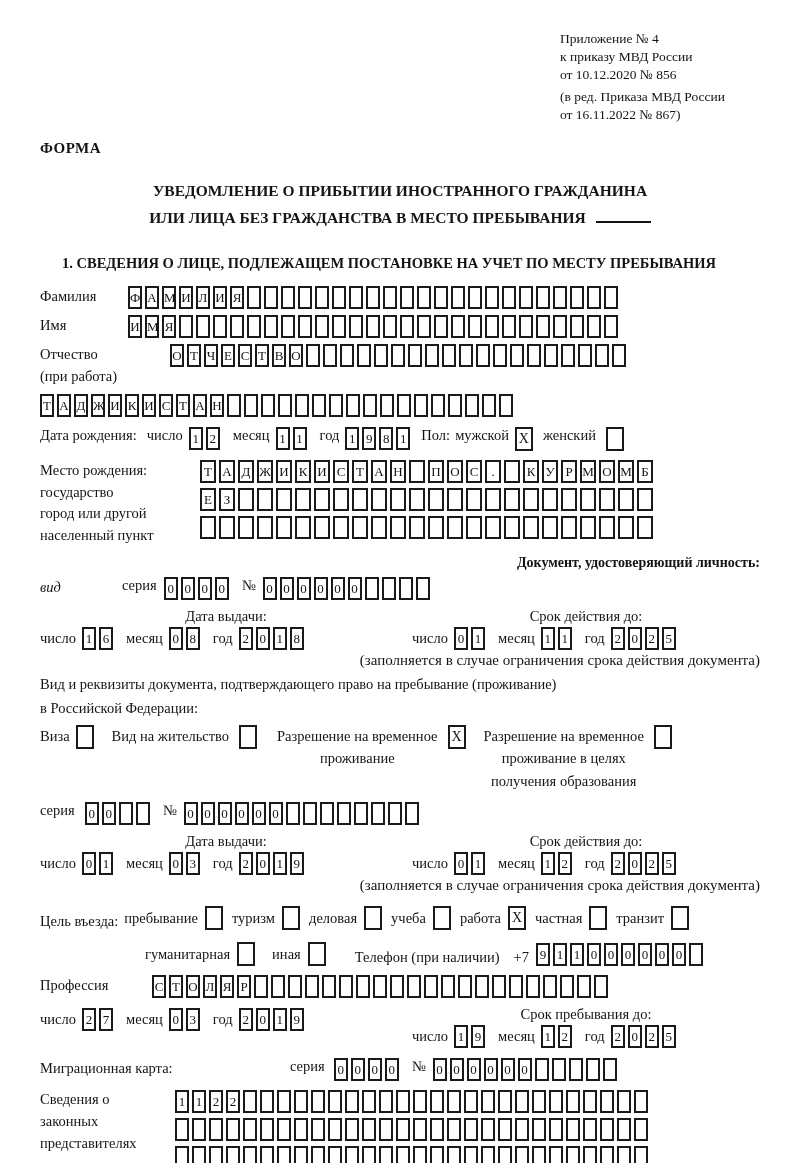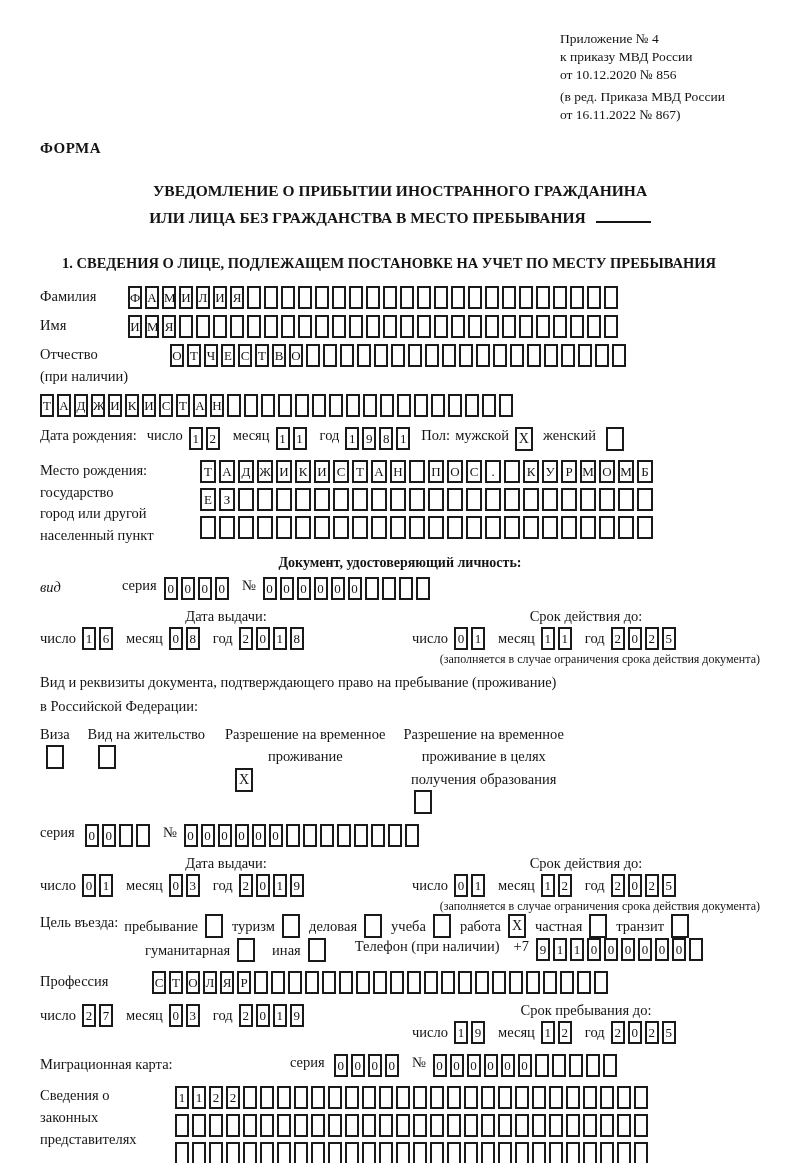--- a/index.html
+++ b/index.html
@@ -39,39 +39,39 @@
 
   .frow { display: flex; align-items: flex-start; margin-top: 6px; }
   .frow.top { align-items: flex-start; }
   .flabel { flex: 0 0 auto; line-height: 1.5; }
   .w88 { width: 88px; } .w130 { width: 130px; } .w105 { width: 105px; }
   .w160 { width: 160px; } .w72 { width: 72px; font-style: italic; } .w112 { width: 112px; }
   .mb4 { margin-bottom: 5px; }
   .slbl { margin: 0 7px 0 10px; }
   .dlbl { margin: 0 6px 0 10px; }
 
-  .doc-head { text-align: center; font-weight: bold; font-size: 14px; margin-top: 8px; }
+  .doc-head { text-align: right; font-weight: bold; font-size: 14px; margin-top: 8px; }
 
   .two-col { display: flex; margin-top: 8px; }
   .dcol-l { width: 372px; }
   .dcol-r { flex: 1; }
   .dg-head { text-align: center; font-size: 14.5px; }
   .dg-row { display: flex; align-items: center; margin-top: 2px; }
   .dg-row .lab { margin-right: 6px; }
   .dg-row .lab2 { margin-left: 10px; margin-right: 6px; }
-  .note-r { text-align: right; font-size: 12px; margin-top: 2px; }
+  .note-r { text-align: right; font-size: 15px; margin-top: 2px; }
 
   .plain { margin-top: 7px; }
   .optrow { display: flex; align-items: flex-start; margin-top: 8px; }
-  .opt { display: flex; align-items: flex-start; flex-direction: column; }
+  .opt { display: flex; align-items: flex-start; }
   .opt .olbl { line-height: 1.55; }
   .opt .multiline { white-space: pre-line; text-align: center; line-height: 1.55; }
   .opt .checkbox { margin-left: 10px; margin-top: 0px; flex: 0 0 auto; }
 
-  .pr-row { display: flex; align-items: flex-start; flex-wrap: nowrap; }
+  .pr-row { display: flex; align-items: flex-end; flex-wrap: nowrap; margin-top: 12px; }
   .pr-item { display: flex; align-items: center; margin-right: 9px; }
   .pr-item .checkbox { margin-left: 7px; }
   .indent { margin-left: 105px; }
   .phone-lbl { margin: 0 14px 0 20px; }
 </style>
 </head>
 <body>
 
 <div class="page">
 
@@ -99,21 +99,21 @@
   </div>
 
   <div class="frow">
     <div class="flabel w88">Имя</div>
     <div class="boxes"><span class="cell">И</span><span class="cell">М</span><span class="cell">Я</span><span class="cell"></span><span class="cell"></span><span class="cell"></span><span class="cell"></span><span class="cell"></span><span class="cell"></span><span class="cell"></span><span class="cell"></span><span class="cell"></span><span class="cell"></span><span class="cell"></span><span class="cell"></span><span class="cell"></span><span class="cell"></span><span class="cell"></span><span class="cell"></span><span class="cell"></span><span class="cell"></span><span class="cell"></span><span class="cell"></span><span class="cell"></span><span class="cell"></span><span class="cell"></span><span class="cell"></span><span class="cell"></span><span class="cell"></span></div>
   </div>
 
   <div class="frow top">
     <div class="flabel w130">
       <div>Отчество</div>
-      <div>(при наличии)</div>
+      <div>(при работа)</div>
     </div>
     <div class="boxes"><span class="cell">О</span><span class="cell">Т</span><span class="cell">Ч</span><span class="cell">Е</span><span class="cell">С</span><span class="cell">Т</span><span class="cell">В</span><span class="cell">О</span><span class="cell"></span><span class="cell"></span><span class="cell"></span><span class="cell"></span><span class="cell"></span><span class="cell"></span><span class="cell"></span><span class="cell"></span><span class="cell"></span><span class="cell"></span><span class="cell"></span><span class="cell"></span><span class="cell"></span><span class="cell"></span><span class="cell"></span><span class="cell"></span><span class="cell"></span><span class="cell"></span><span class="cell"></span></div>
   </div>
 
   <div class="frow top">
     <div class="boxes"><span class="cell">Т</span><span class="cell">А</span><span class="cell">Д</span><span class="cell">Ж</span><span class="cell">И</span><span class="cell">К</span><span class="cell">И</span><span class="cell">С</span><span class="cell">Т</span><span class="cell">А</span><span class="cell">Н</span><span class="cell"></span><span class="cell"></span><span class="cell"></span><span class="cell"></span><span class="cell"></span><span class="cell"></span><span class="cell"></span><span class="cell"></span><span class="cell"></span><span class="cell"></span><span class="cell"></span><span class="cell"></span><span class="cell"></span><span class="cell"></span><span class="cell"></span><span class="cell"></span><span class="cell"></span></div>
   </div>
 
   <div class="frow" style="margin-top:10px">
     <span>Дата рождения:</span>

